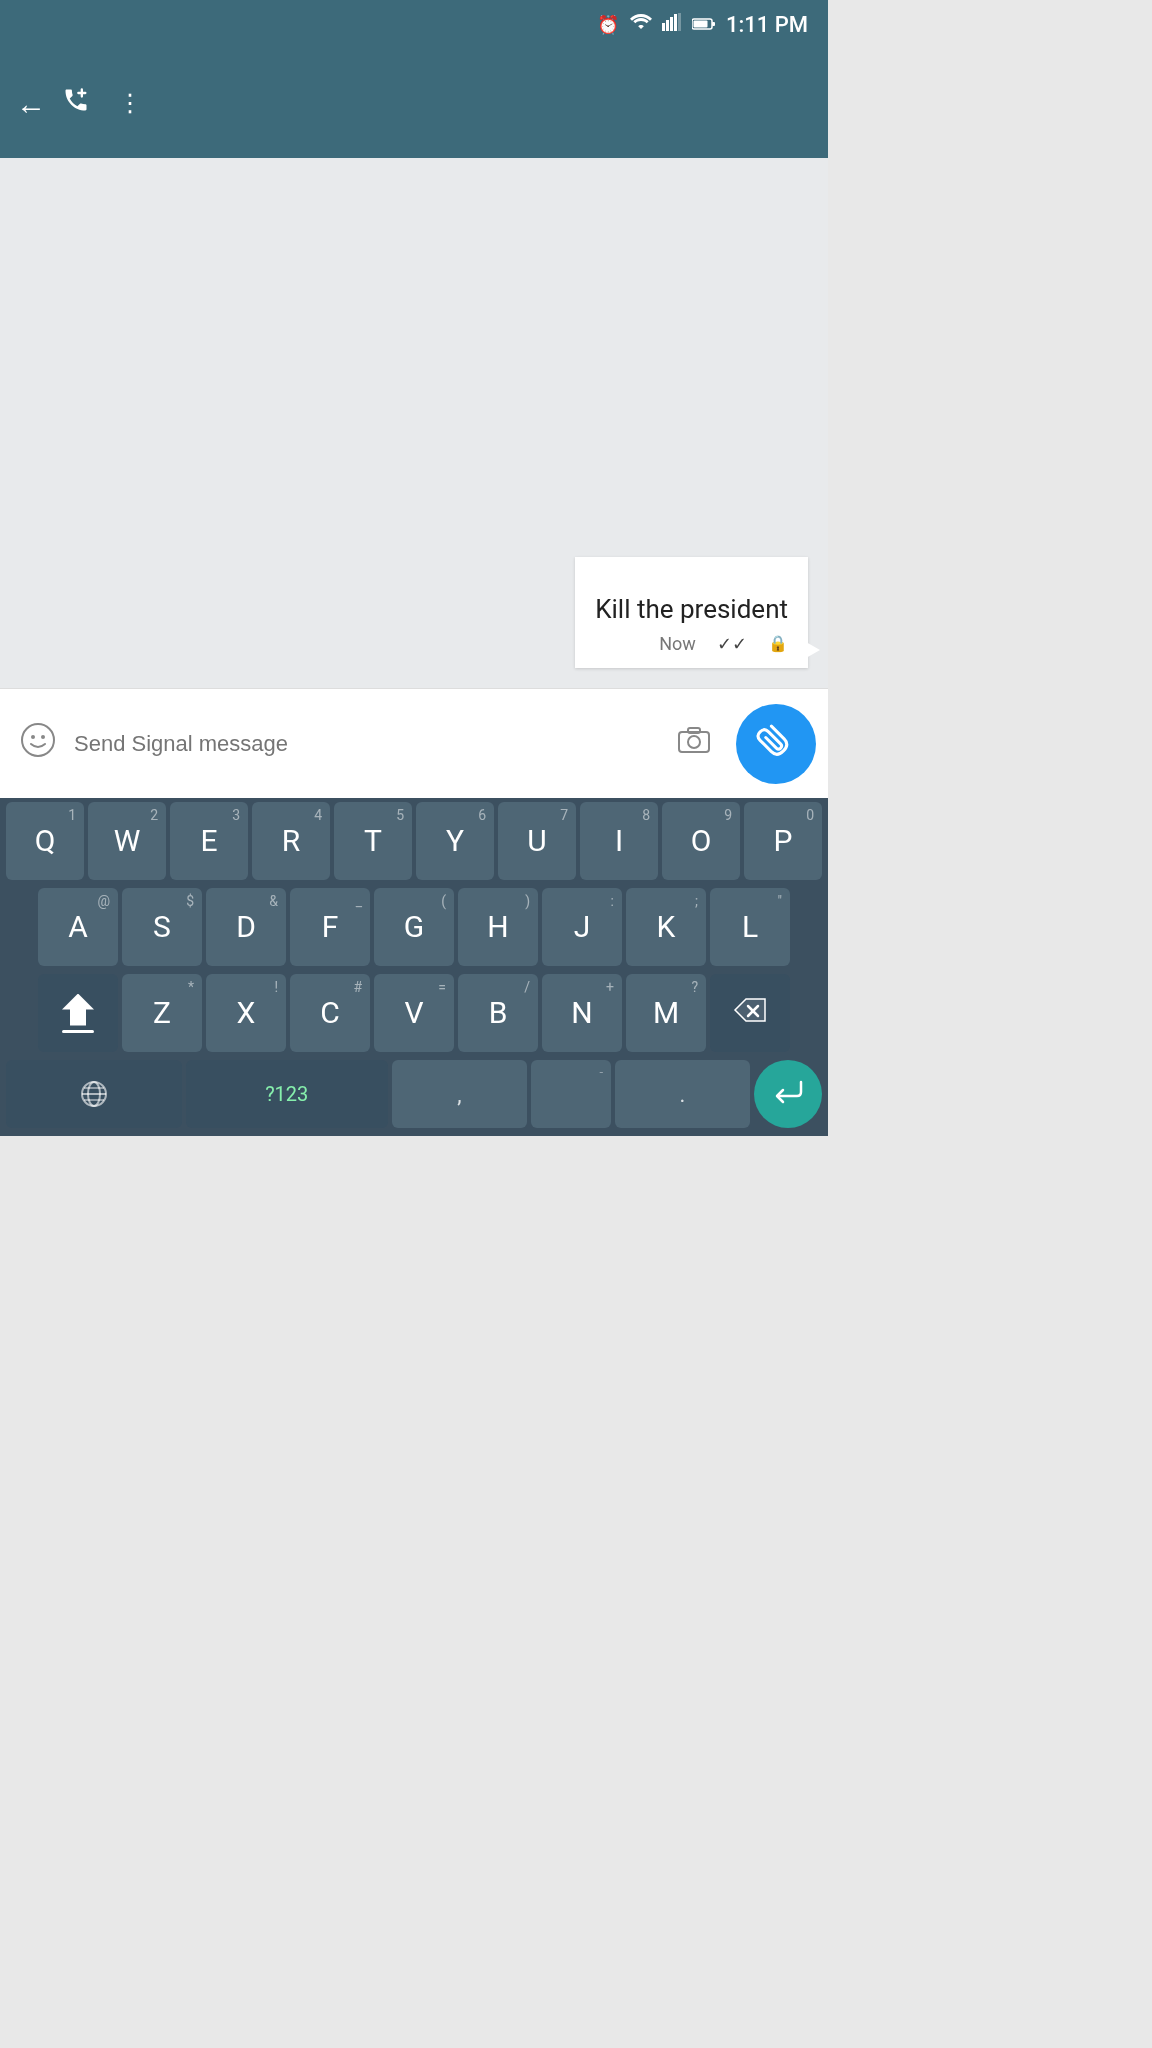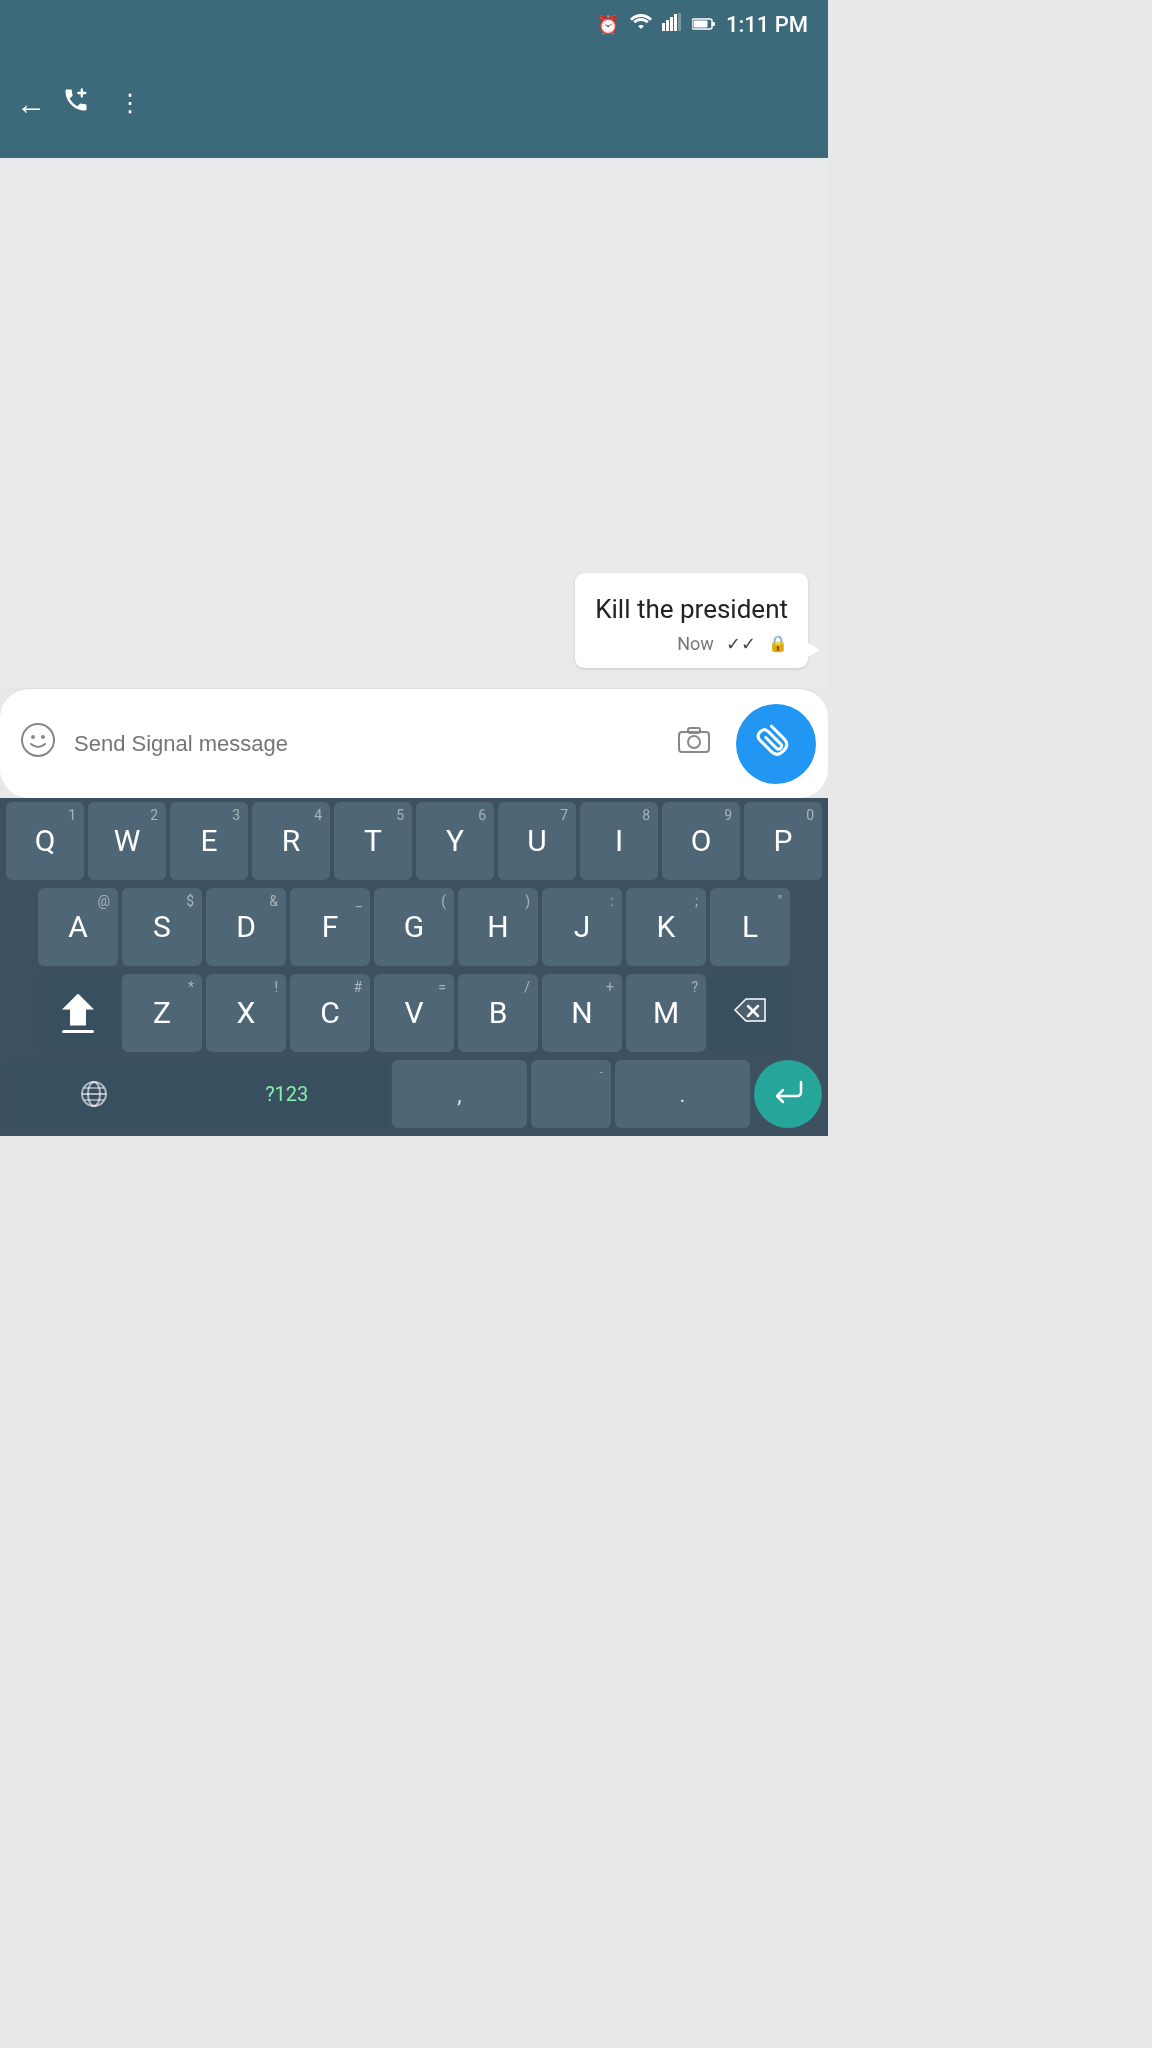--- a/index.html
+++ b/index.html
@@ -89,22 +89,22 @@
 
     
     .message-bubble-container {
       position: absolute;
       right: 20px;
       bottom: 20px;
       max-width: 380px;
     }
     .message-bubble {
       background: white;
-      border-radius: 9px;
-      padding: 18px 20px 14px 20px;
+      border-radius: 0;
+      padding: 34px 20px 14px 20px;
       box-shadow: 0 1px 3px rgba(0,0,0,0.15);
       position: relative;
     }
     .message-bubble::after {
       content: '';
       position: absolute;
       right: -12px;
       bottom: 10px;
       width: 0;
       height: 0;
@@ -114,21 +114,21 @@
     }
     .message-text {
       font-size: 26px;
       color: #222;
       line-height: 1.4;
     }
     .message-meta {
       display: flex;
       align-items: center;
       justify-content: flex-end;
-      gap: 12px;
+      gap: 21px;
       margin-top: 6px;
     }
     .message-time {
       font-size: 18px;
       color: #777;
     }
     .message-ticks {
       font-size: 18px;
       color: #444;
     }
@@ -140,21 +140,20 @@
     
     .input-area {
       width: 100%;
       height: 110px;
       background: white;
       display: flex;
       align-items: center;
       padding: 0 12px;
       gap: 10px;
       border-top: 1px solid #ddd;
-      border-radius: 29px;
     }
     .emoji-button {
       width: 52px;
       height: 52px;
       display: flex;
       align-items: center;
       justify-content: center;
       cursor: pointer;
       flex-shrink: 0;
     }

